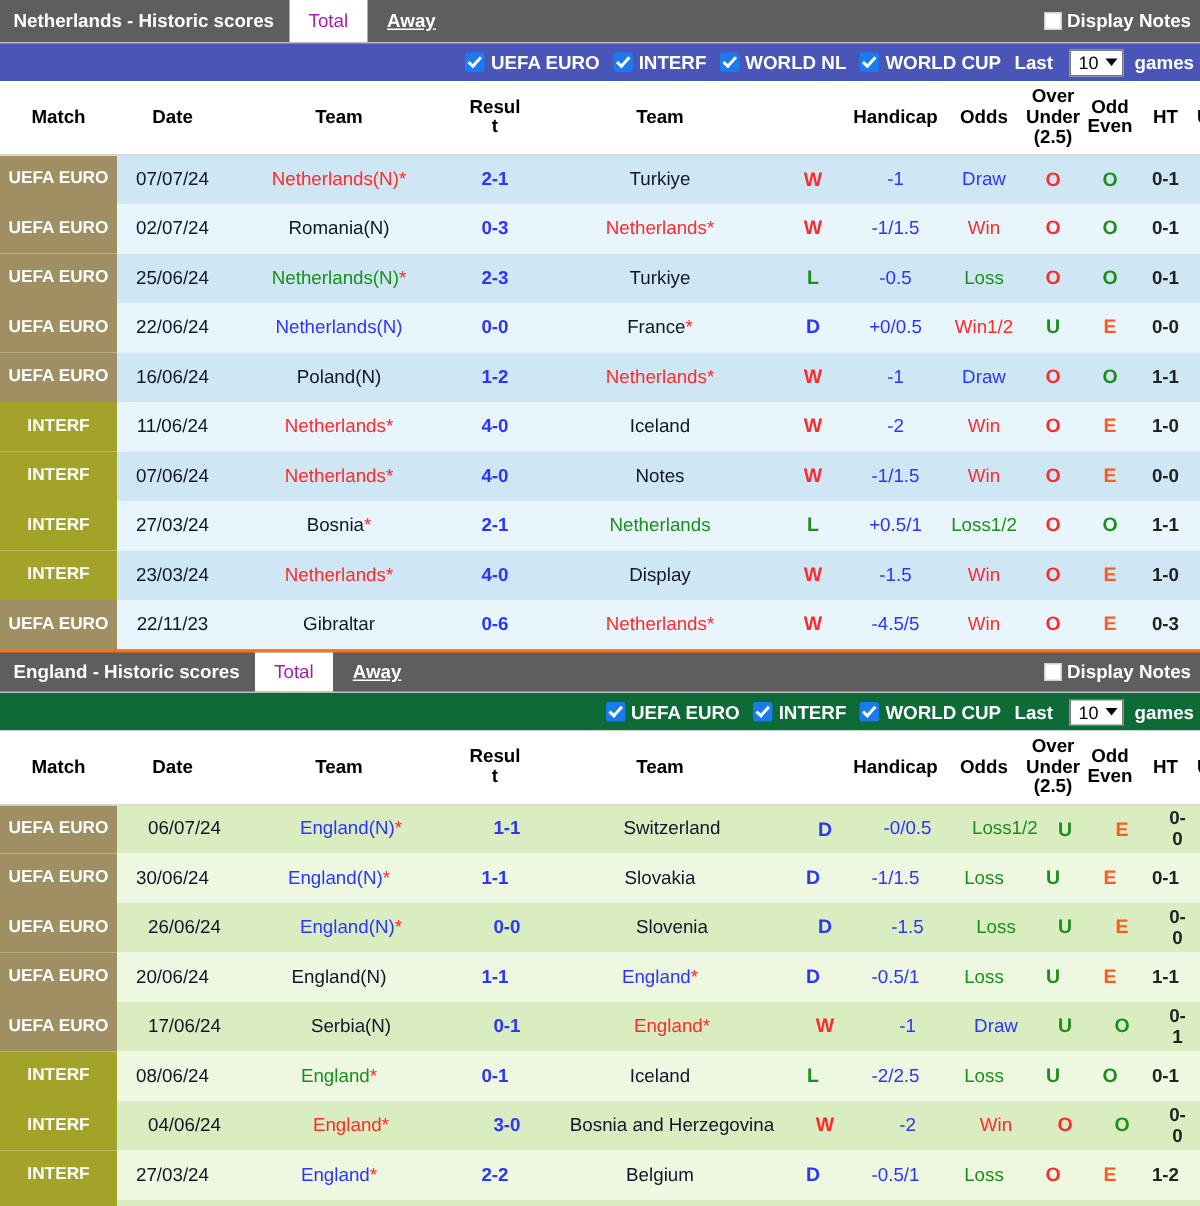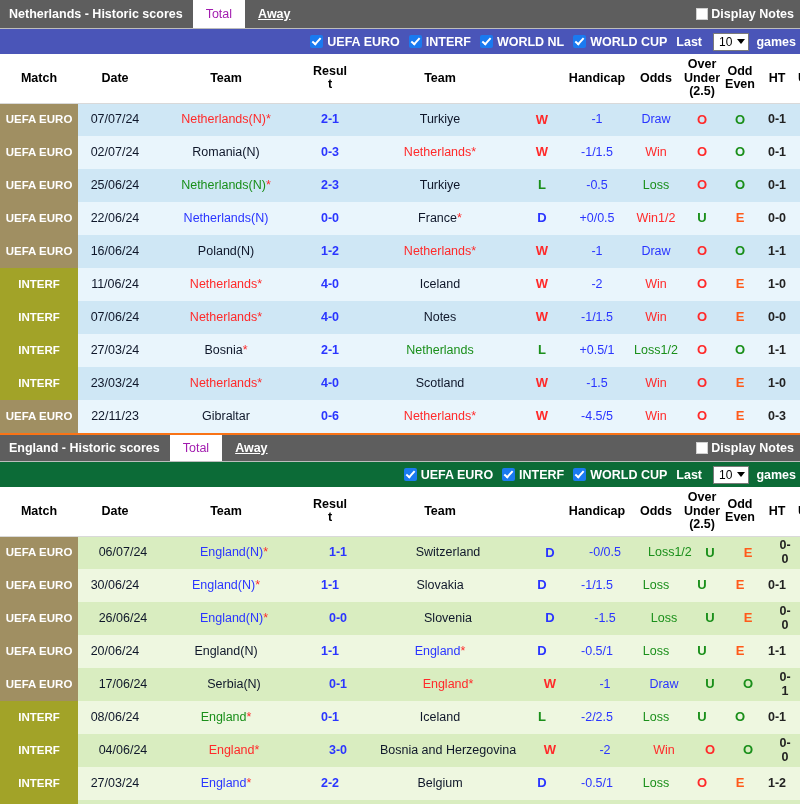--- a/index.html
+++ b/index.html
@@ -380,21 +380,21 @@
           <td class="ou t-red">O</td>
           <td class="ou t-green">O</td>
           <td class="ht">1-1</td>
           <td class="ou t-red">O</td>
         </tr>
         <tr class="r-odd">
           <td class="badge bg-interf">INTERF</td>
           <td class="t-dark">23/03/24</td>
           <td><span class="t-red">Netherlands</span><span class="star">*</span></td>
           <td class="res t-blue">4-0</td>
-          <td><span class="t-dark">Scotland</span></td>
+          <td><span class="t-dark">Display</span></td>
           <td class="wld t-red">W</td>
           <td class="hcp">-1.5</td>
           <td class="odds t-red">Win</td>
           <td class="ou t-red">O</td>
           <td class="ou t-orange">E</td>
           <td class="ht">1-0</td>
           <td class="ou t-red">O</td>
         </tr>
         <tr class="r-even">
           <td class="badge bg-euro">UEFA EURO</td>

